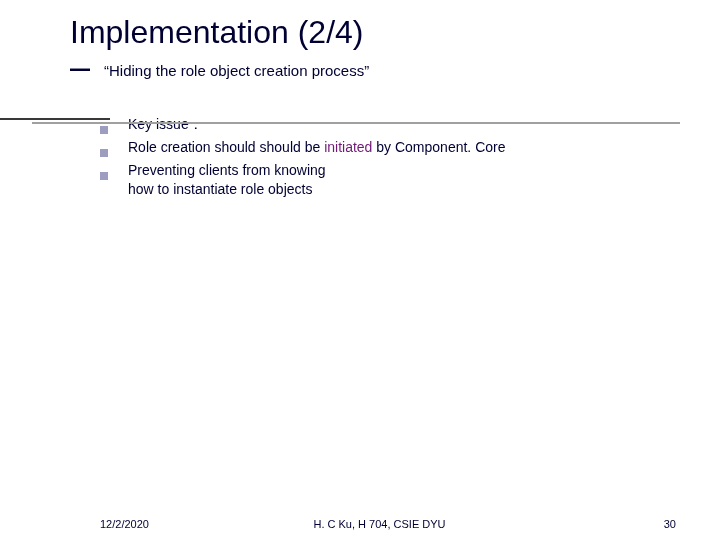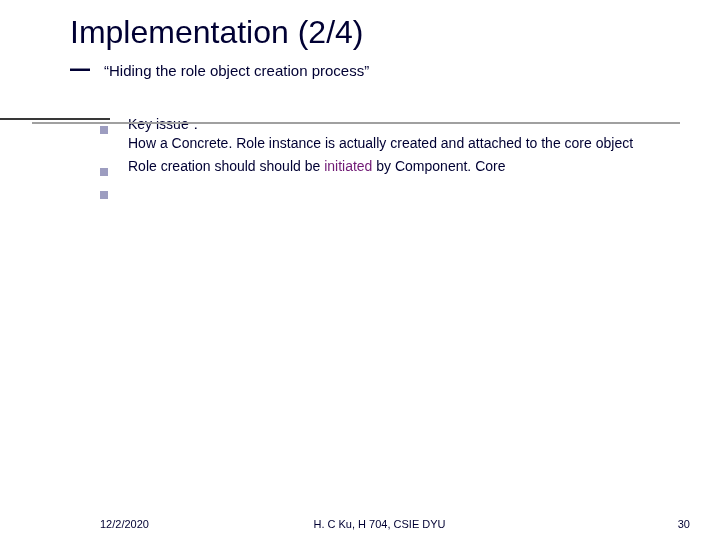--- a/index.html
+++ b/index.html
@@ -100,21 +100,21 @@
   }
   .footer .author {
     position: absolute;
     left: 0;
     right: 0;
     text-align: center;
     margin-left: 39px;
   }
   .footer .pagenum {
     position: absolute;
-    right: 30px;
+    right: 44px;
   }
 </style>
 </head>
 <body>
 
 <div class="slide">
 
   <div class="title">Implementation (2/4)</div>
 
   <div class="subtitle-row">
@@ -126,34 +126,37 @@
     <div class="rule-long"></div>
     <div class="rule-short"></div>
   </div>
 
   <div class="content">
 
     <div class="bullet-item">
       <div class="sq"></div>
       <div class="btxt">
         <span>Key issue：</span><br>
-        <span>How a Concrete. Role instance is actually created and attached to the core object</span>
       </div>
     </div>
 
     <div class="bullet-item">
       <div class="sq"></div>
       <div class="btxt">
         <span>Role creation should should be </span><span class="accent">initiated</span><span> by Component. Core</span>
       </div>
     </div>
 
 
     <div class="bullet-item">
       <div class="sq"></div>
+      <div class="btxt">
+        <span>Preventing clients from knowing</span><br>
+        <span>how to instantiate role objects</span>
+      </div>
     </div>
 
   </div>
 
   <div class="footer">
     <span class="date">12/2/2020</span>
     <span class="author">H. C Ku, H 704, CSIE DYU</span>
     <span class="pagenum">30</span>
   </div>
 

